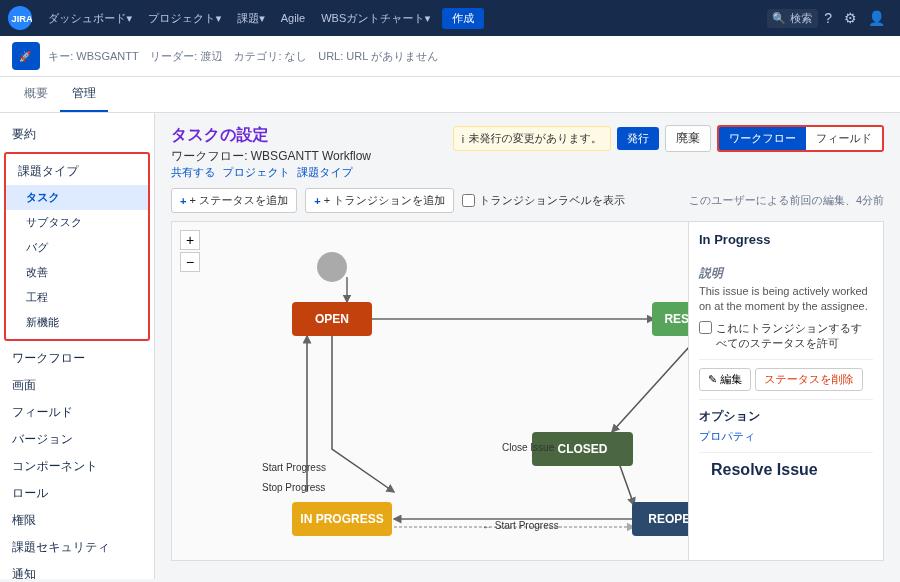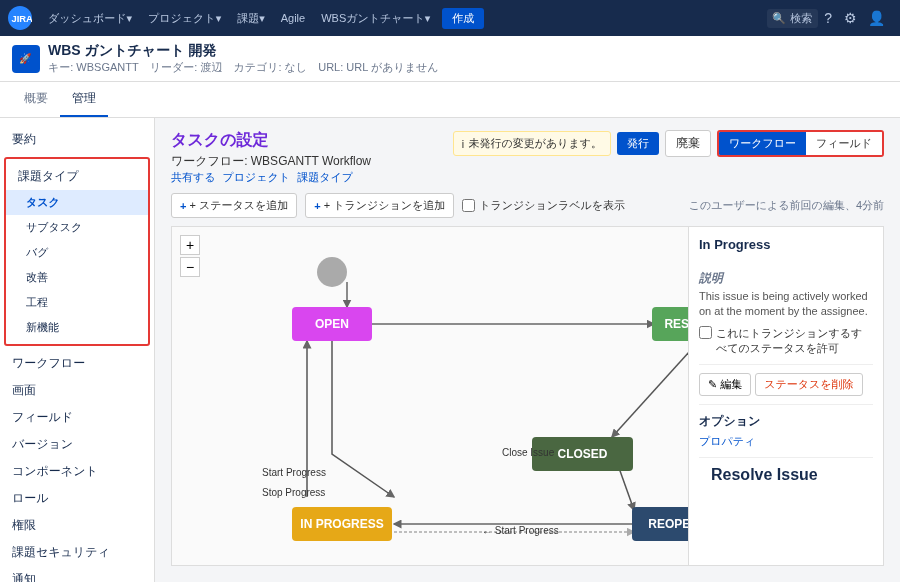--- a/index.html
+++ b/index.html
@@ -273,21 +273,21 @@
       position: absolute;
       border-radius: 4px;
       display: flex;
       align-items: center;
       justify-content: center;
       font-weight: bold;
       font-size: 12px;
       color: #fff;
       cursor: pointer;
     }
-    .wf-node.open { background: #d946ef; width: 80px; height: 34px; top: 80px; left: 120px; }
+    .wf-node.open { background: #c2410c; width: 80px; height: 34px; top: 80px; left: 120px; }
     .wf-node.resolved { background: #57a55a; width: 90px; height: 34px; top: 80px; left: 480px; }
     .wf-node.closed { background: #4a6741; width: 101px; height: 34px; top: 210px; left: 360px; }
     .wf-node.in-progress { background: #e6a817; width: 100px; height: 34px; top: 280px; left: 120px; }
     .wf-node.reopened { background: #2c4a6e; width: 100px; height: 34px; top: 280px; left: 460px; }
     .wf-start {
       position: absolute;
       width: 30px;
       height: 30px;
       border-radius: 50%;
       background: #aaa;
@@ -373,21 +373,20 @@
     <span>検索</span>
   </div>
   <div class="icon-btn">?</div>
   <div class="icon-btn">⚙</div>
   <div class="icon-btn">👤</div>
 </nav>
 
 <div class="project-bar">
   <div class="project-icon">🚀</div>
   <div>
-    <div class="project-title">WBS ガントチャート 開発</div>
     <div class="project-meta">
       <span>キー: WBSGANTT</span>
       <span>リーダー: 渡辺</span>
       <span>カテゴリ: なし</span>
       <span>URL: URL がありません</span>
     </div>
   </div>
 </div>
 
 <div class="sub-nav">

